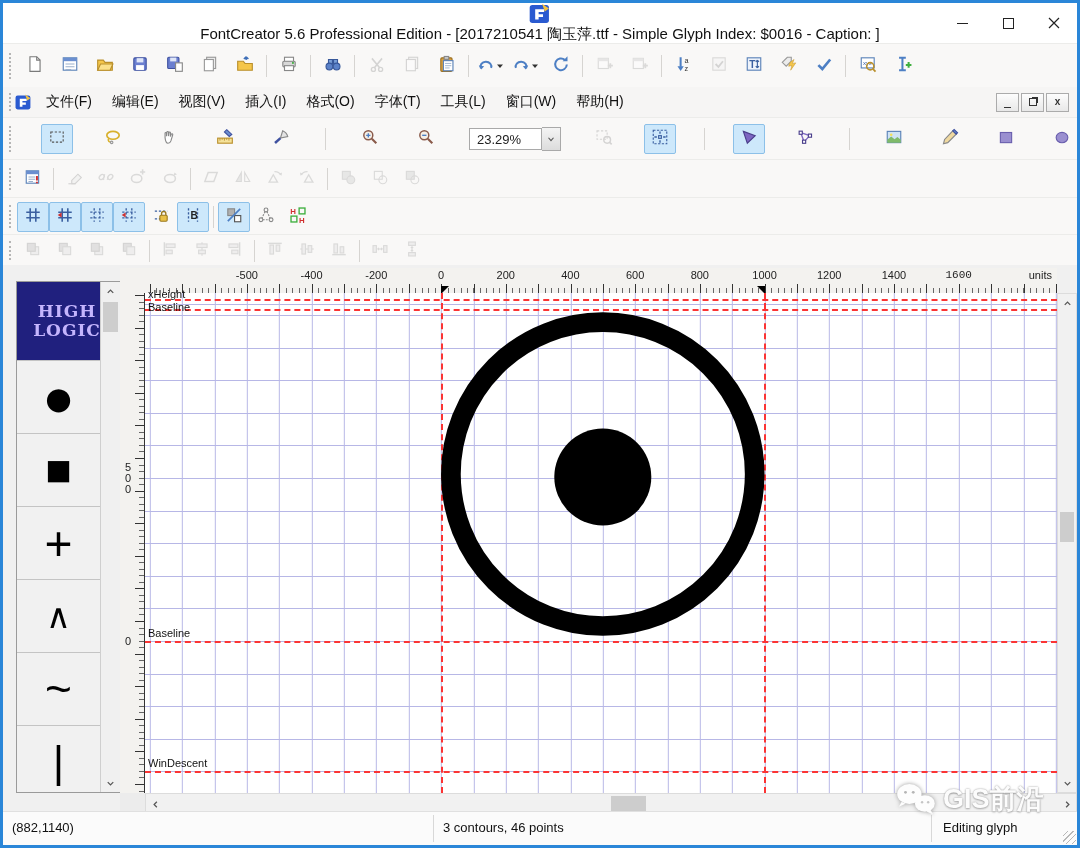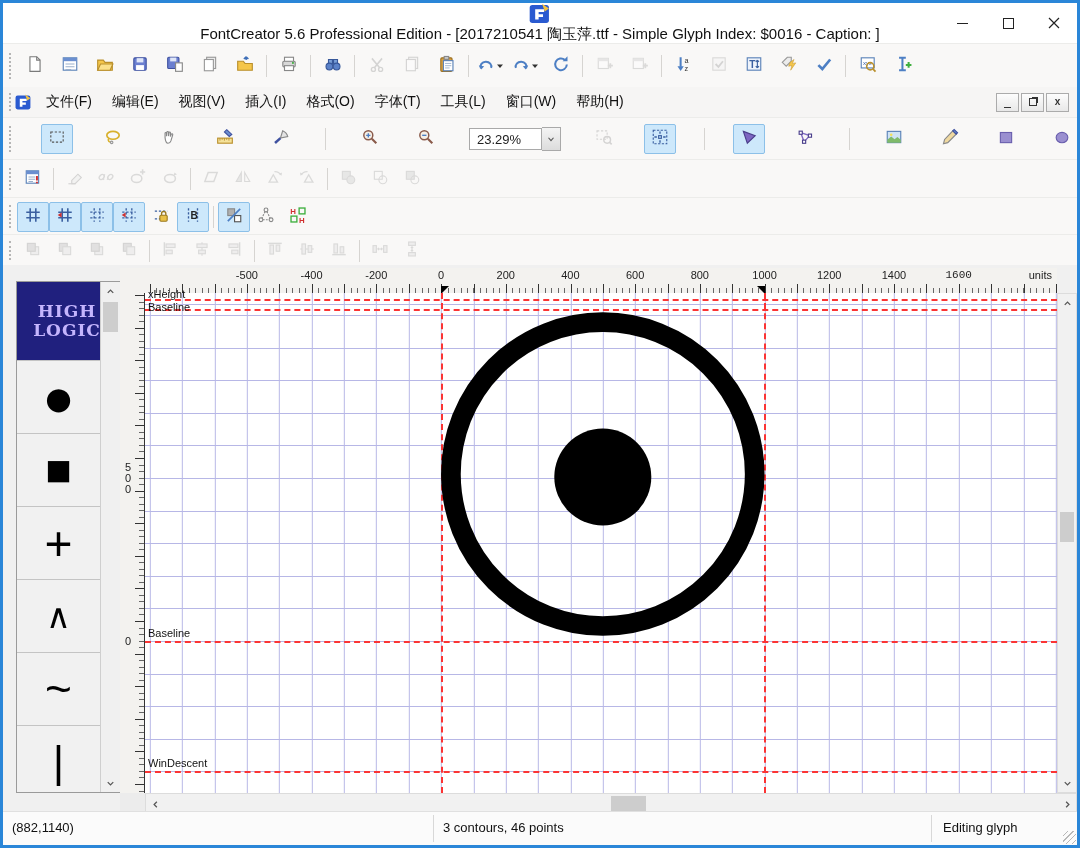--- a/index.html
+++ b/index.html
@@ -792,20 +792,33 @@
           </svg>
         </div>
       <div class="scroll-thumb" style="left:465px;width:35px;top:2px;bottom:2px;"></div>
       <div class="scroll-arrow" style="right:0;left:auto;">
           <svg viewBox="0 0 16 16" width="11" height="11">
             <path d="M6 4l4 4-4 4" fill="none" stroke="#555" stroke-width="1.8"></path>
           </svg>
         </div>
     </div>
 
+    <div id="watermark">
+      <svg width="42" height="36" viewBox="0 0 38 32" style="filter:drop-shadow(0 0 2px #999);">
+        <ellipse cx="13" cy="11.5" rx="11" ry="9" fill="#fdfdfd"></ellipse>
+        <path d="M6 18.5l-2.5 4.5 6-2.8z" fill="#fdfdfd"></path>
+        <ellipse cx="27" cy="20" rx="9" ry="7.5" fill="#fdfdfd"></ellipse>
+        <path d="M32 25.5l2.5 4.5-6-2.8z" fill="#fdfdfd"></path>
+        <circle cx="9.5" cy="10" r="1.3" fill="#b5b5b5"></circle>
+          <circle cx="16.5" cy="10" r="1.3" fill="#b5b5b5"></circle>
+        <circle cx="24.5" cy="19" r="1.1" fill="#c5c5c5"></circle>
+          <circle cx="30" cy="19" r="1.1" fill="#c5c5c5"></circle>
+      </svg>
+      <span id="watermark-text">GIS前沿</span>
+    </div>
   </div>
 
   <div id="statusbar">
     <span id="status-coords">(882,1140)</span>
     <div id="status-div1" class="status-div"></div>
     <span id="status-detail">3 contours, 46 points</span>
     <div id="status-div2" class="status-div"></div>
     <span id="status-mode">Editing glyph</span>
     <div id="resize-grip"></div>
   </div>

